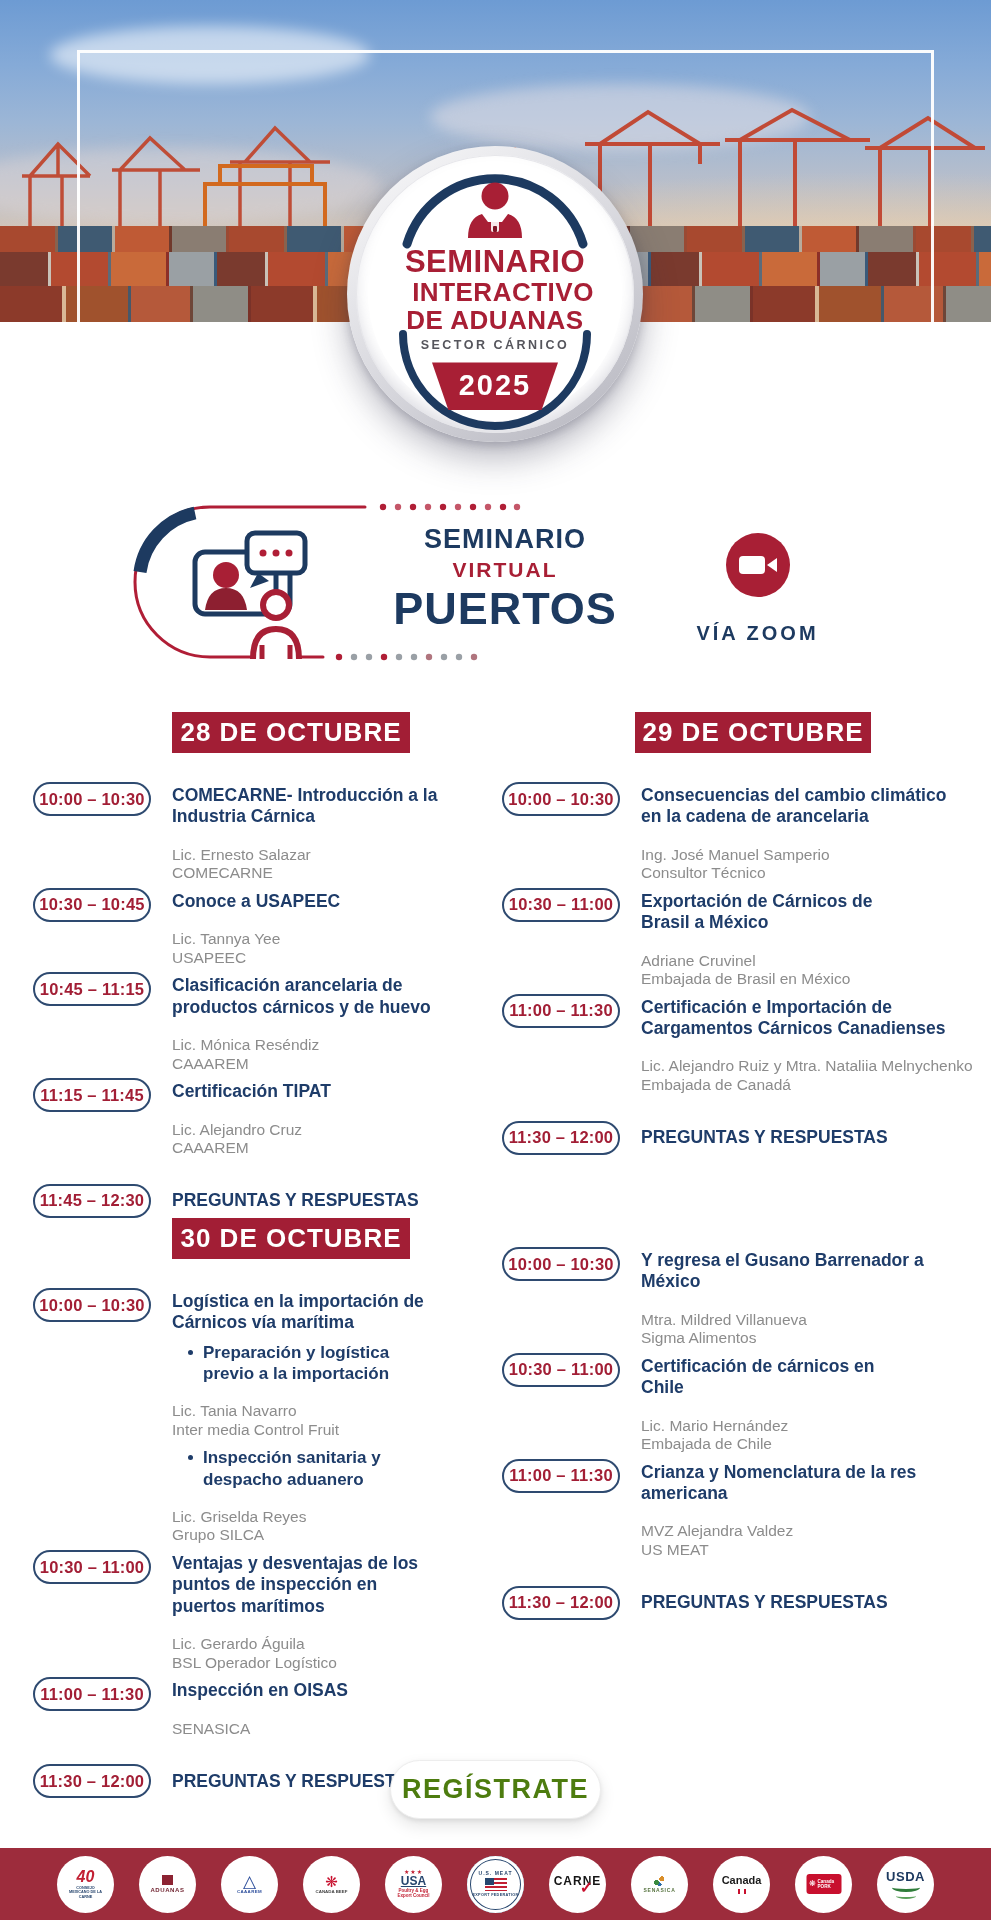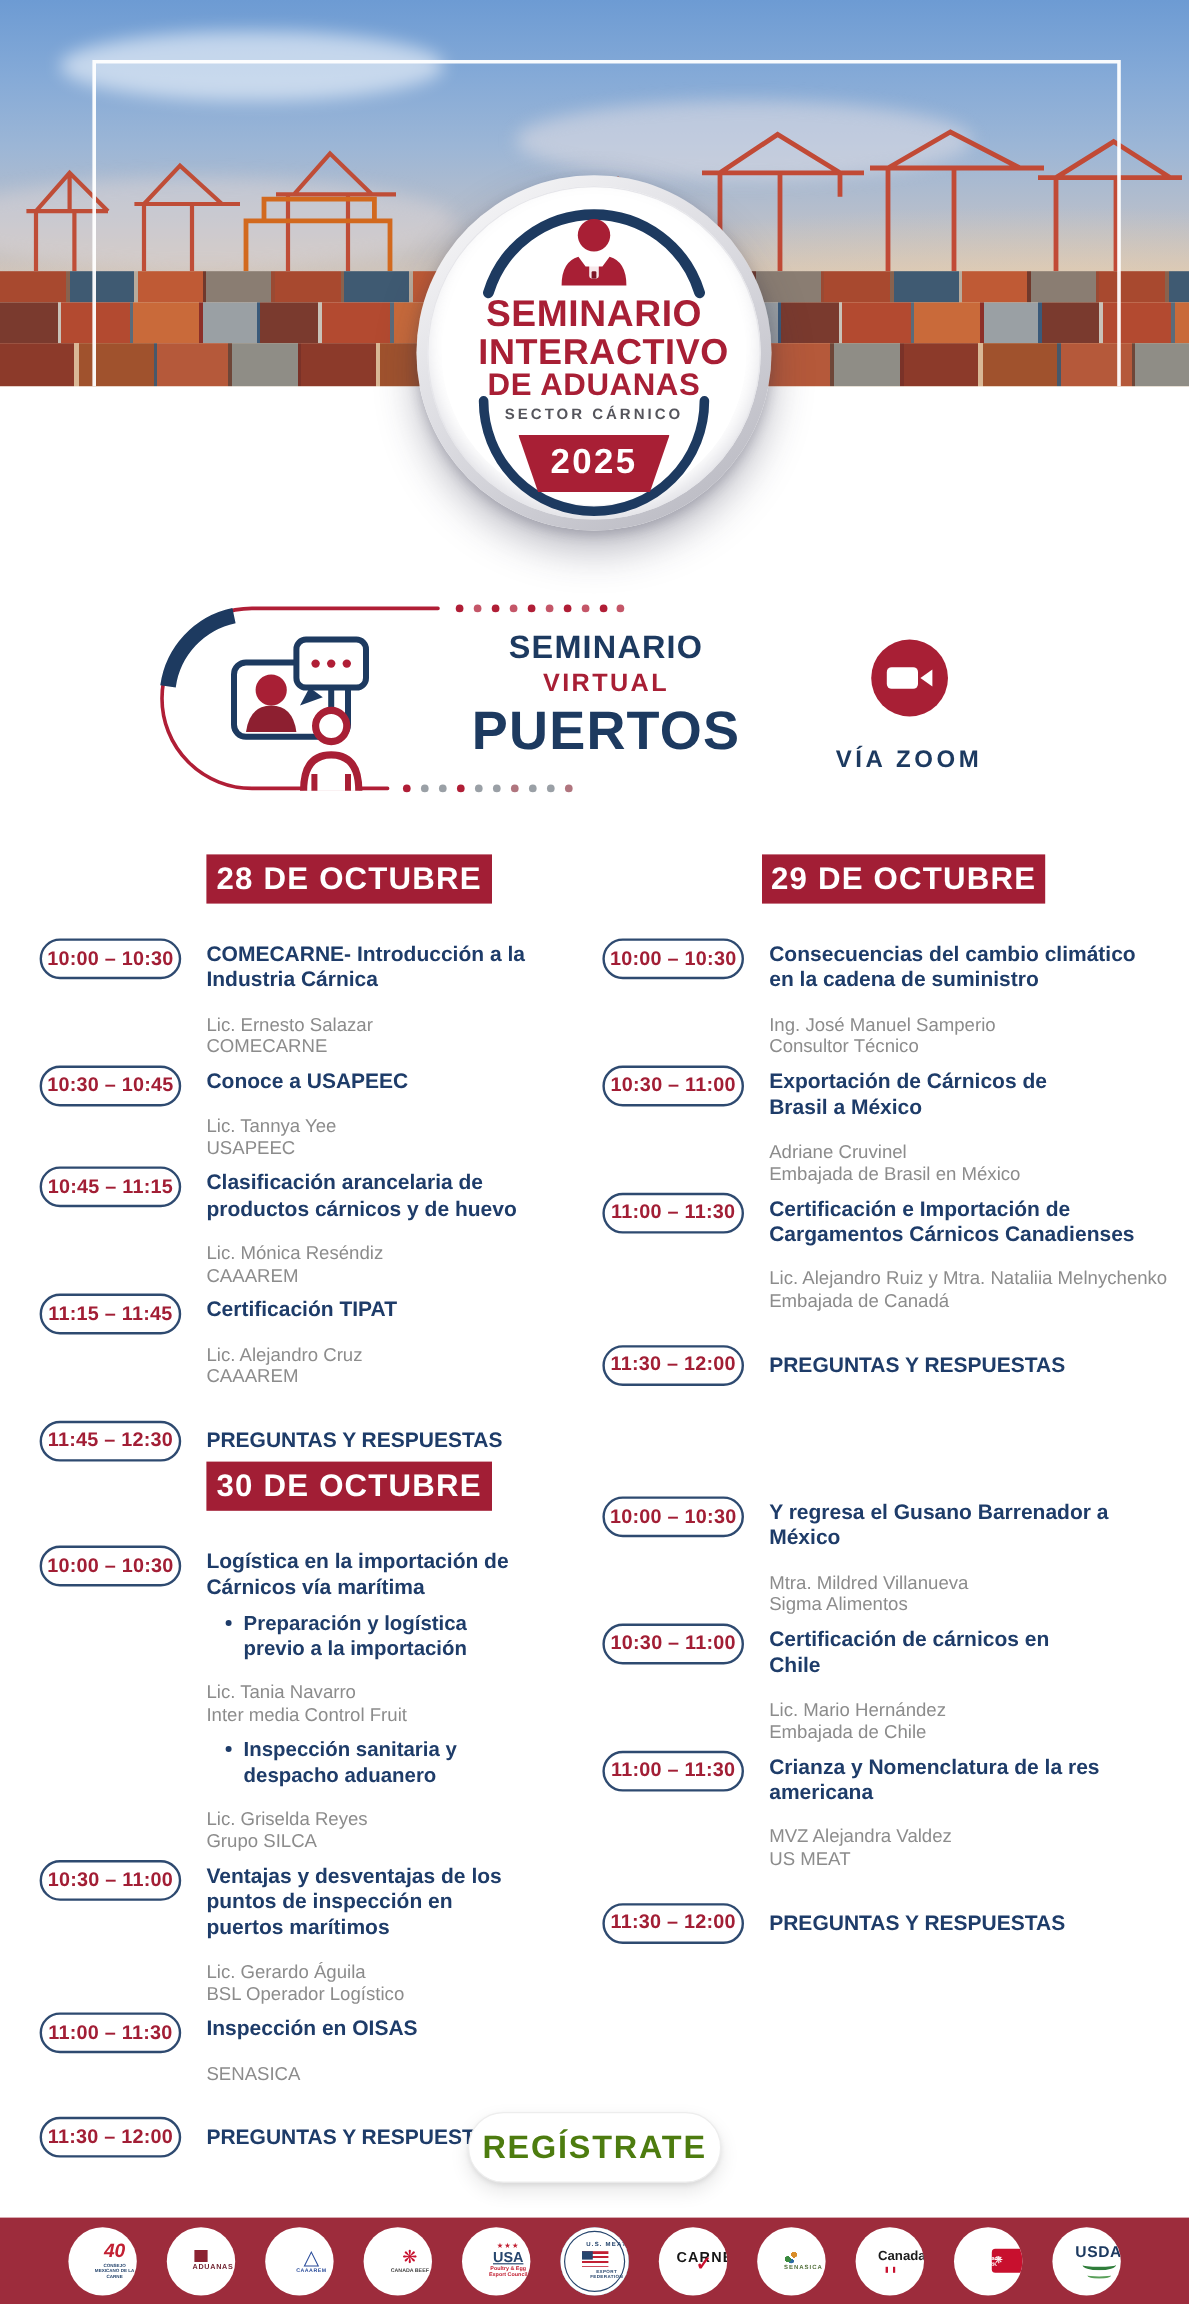--- a/index.html
+++ b/index.html
@@ -36,21 +36,21 @@
   .badge{position:absolute;left:347px;top:146px;width:296px;height:296px;}
   .badge-outer{position:absolute;inset:0;border-radius:50%;
       background:linear-gradient(145deg,#fafafb 0%,#d6d6dc 55%,#b4b4bd 100%);
       box-shadow:0 16px 34px rgba(50,50,75,.35),0 4px 10px rgba(50,50,75,.22);}
   .badge-rim{position:absolute;inset:9px;border-radius:50%;background:#fff;
       box-shadow:inset 0 0 0 1px #e6e6ea, inset 0 -8px 14px rgba(120,120,140,.22);}
   .badge-face{position:absolute;inset:21px;border-radius:50%;background:#fff;}
   .badge-art{position:absolute;left:0;top:0;}
   .b-txt{position:absolute;left:0;right:0;text-align:center;color:#a81f35;font-weight:800;}
   .b-t1{top:98px;font-size:31px;letter-spacing:.5px;}
-  .b-t2{top:131px;font-size:30px;letter-spacing:.5px;margin-left:16px;}
+  .b-t2{top:131px;font-size:26px;letter-spacing:.5px;margin-left:16px;}
   .b-t3{top:159px;font-size:26px;letter-spacing:.5px;}
   .b-sub{position:absolute;left:0;right:0;top:192px;text-align:center;
       font-size:12.5px;color:#55555c;font-weight:700;letter-spacing:2.5px;}
   .b-banner{position:absolute;left:50%;top:214px;width:126px;height:50px;transform:translateX(-50%);
       background:#a81f35;clip-path:polygon(0 5%,100% 5%,87% 100%,13% 100%);z-index:2;}
   .b-year{position:absolute;left:0;right:0;top:223px;text-align:center;z-index:3;
       color:#fff;font-size:29px;font-weight:800;letter-spacing:2px;}
 
   
   .vgraphic{position:absolute;left:95px;top:497px;}
@@ -97,21 +97,21 @@
       display:flex;align-items:center;justify-content:center;
       color:#4d7c0f;font-size:27px;font-weight:700;letter-spacing:1.5px;}
 
   
   .footer{position:absolute;left:0;right:0;bottom:0;height:72px;background:#9d2c3c;
       display:flex;align-items:center;justify-content:space-between;
       padding:0 57px;box-sizing:border-box;}
   .logo-circle{width:57px;height:57px;border-radius:50%;background:#fff;position:relative;
       display:flex;flex-direction:column;align-items:center;justify-content:center;
       text-align:center;overflow:hidden;flex:none;}
-  .logo-circle .p{display:block;line-height:1.1;margin-left:20px;}
+  .logo-circle .p{display:block;line-height:1.1;}
   .logo-comecarne .p0{font-size:16px;font-weight:800;font-style:italic;color:#c22033;line-height:1;}
   .logo-comecarne .p1{font-size:3.8px;font-weight:700;color:#27466e;width:34px;margin-top:1px;}
   .logo-aduanas .p0{width:11px;height:10px;background:#8c2332;margin:0 auto 2px;}
   .logo-aduanas .p1{font-size:6px;font-weight:700;color:#6d1f2c;letter-spacing:.6px;}
   .logo-caaarem .p0{font-size:17px;color:#2b4d9b;line-height:1;}
   .logo-caaarem .p1{font-size:4.4px;font-weight:700;color:#2b4d9b;letter-spacing:.4px;}
   .logo-canada-beef .p0{font-size:15px;color:#c8102e;line-height:1;}
   .logo-canada-beef .p1{font-size:4.4px;font-weight:700;color:#444;margin-top:1px;}
   .logo-usapeec .p0{font-size:6px;color:#c22033;letter-spacing:1px;line-height:1;}
   .logo-usapeec .p1{font-size:12px;font-weight:800;color:#27466e;line-height:1.05;text-decoration:underline;}
@@ -316,21 +316,21 @@
   </div>
   <div class="day right" data-day="1">
     <div class="day-banner">29 DE OCTUBRE</div>
     <div class="sessions">
         <div class="session">
           <div class="pill">
             <span class="pill-text">10:00 – 10:30</span>
           </div>
           <div class="content">
             <div class="s-title">Consecuencias del cambio climático
-en la cadena de suministro</div>
+en la cadena de arancelaria</div>
             <div class="s-speaker">
               <div class="s-line">Ing. José Manuel Samperio</div>
               <div class="s-line">Consultor Técnico</div>
             </div>
           </div>
         </div>
         <div class="session">
           <div class="pill">
             <span class="pill-text">10:30 – 11:00</span>
           </div>

